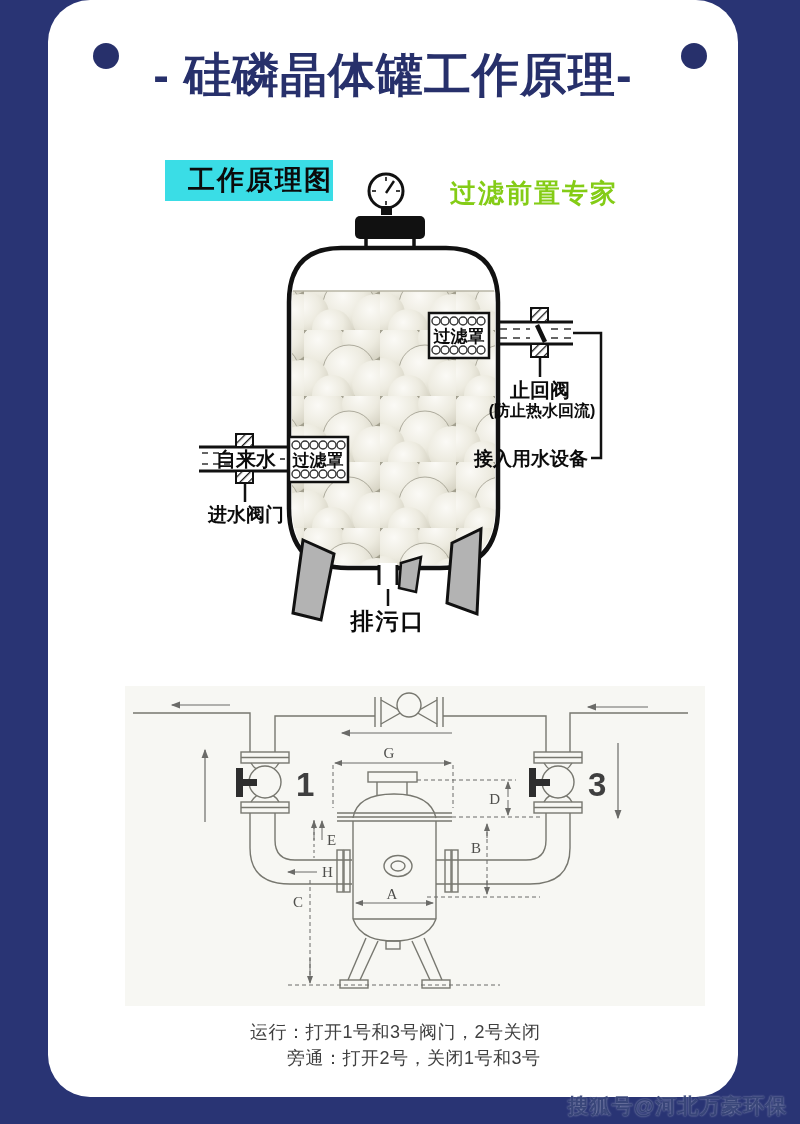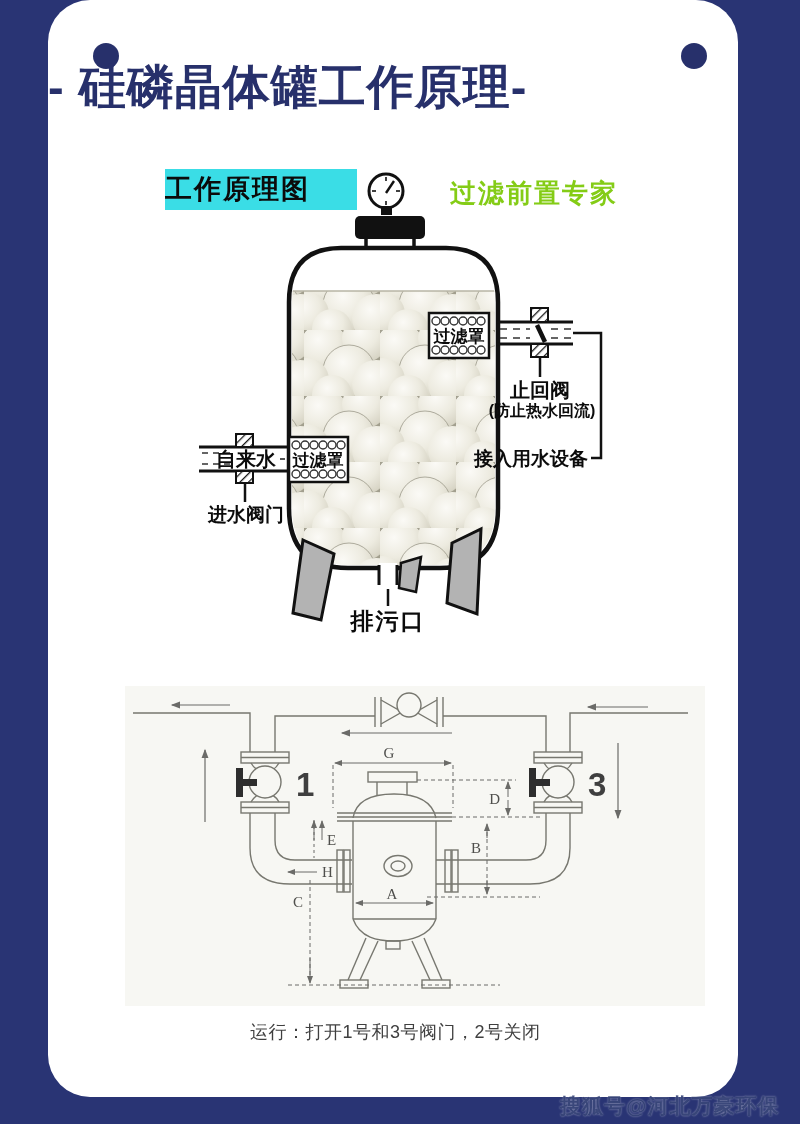--- a/index.html
+++ b/index.html
@@ -2,31 +2,31 @@
 <html><head>
 <meta charset="utf-8">
 <style>
   html,body{margin:0;padding:0;background:#293474;}
   .stage{position:relative;width:800px;height:1124px;background:#293474;overflow:hidden;
          font-family:"Liberation Sans",sans-serif;}
   .card{position:absolute;left:48px;top:0;width:690px;height:1097px;background:#ffffff;
         border-radius:42px;}
   .dot{position:absolute;width:26px;height:26px;border-radius:50%;background:#27306b;}
   .dot.l{left:93px;top:43px;} .dot.r{left:681px;top:43px;}
-  .title{position:absolute;left:48px;top:56px;width:690px;text-align:left;
+  .title{position:absolute;left:48px;top:44px;width:690px;text-align:center;
          font-size:47px;font-weight:bold;color:#27306b;letter-spacing:1px;white-space:nowrap;}
-  .badge{position:absolute;left:165px;top:169px;width:192px;height:41px;background:#3adde6;
-         color:#0b0b0b;font-size:27px;font-weight:bold;text-align:left;line-height:41px;
+  .badge{position:absolute;left:165px;top:160px;width:168px;height:41px;background:#3adde6;
+         color:#0b0b0b;font-size:27px;font-weight:bold;text-align:right;line-height:41px;
          letter-spacing:2px;}
   .tagline{position:absolute;left:450px;top:176px;font-size:26px;font-weight:bold;color:#84cc16;
            letter-spacing:2px;}
   .scanbg{position:absolute;left:125px;top:686px;width:580px;height:320px;background:#f7f7f3;}
   .instructions{position:absolute;left:250px;top:1019px;font-size:18px;line-height:26px;
                 color:#3f3f3f;letter-spacing:0.5px;text-align:right;}
-  .watermark{position:absolute;left:560px;top:1092px;width:235px;text-align:left;
+  .watermark{position:absolute;left:560px;top:1092px;width:235px;text-align:center;
              font-size:21px;font-weight:bold;color:rgba(44,58,112,0.85);
              text-shadow:0 0 2px rgba(255,255,255,0.55);letter-spacing:1px;}
   svg{position:absolute;}
   svg text{font-family:"Liberation Sans",sans-serif;}
   .dimtxt{font-family:"Liberation Serif",serif;}
 </style>
 </head>
 <body>
 
 <div class="stage">
@@ -294,16 +294,17 @@
       <text x="481" y="853" text-anchor="end" class="dimtxt">B</text>
       <text x="327" y="845" class="dimtxt">E</text>
       <text x="322" y="877" class="dimtxt">H</text>
       <text x="303" y="907" text-anchor="end" class="dimtxt">C</text>
       <text x="392" y="899" text-anchor="middle" class="dimtxt">A</text>
     </g>
   </svg>
 
   <div class="instructions">
     <div>运行：打开1号和3号阀门，2号关闭</div>
+    <div>旁通：打开2号，关闭1号和3号</div>
   </div>
 
   <div class="watermark">搜狐号@河北万豪环保</div>
 </div>
 
 </body></html>

